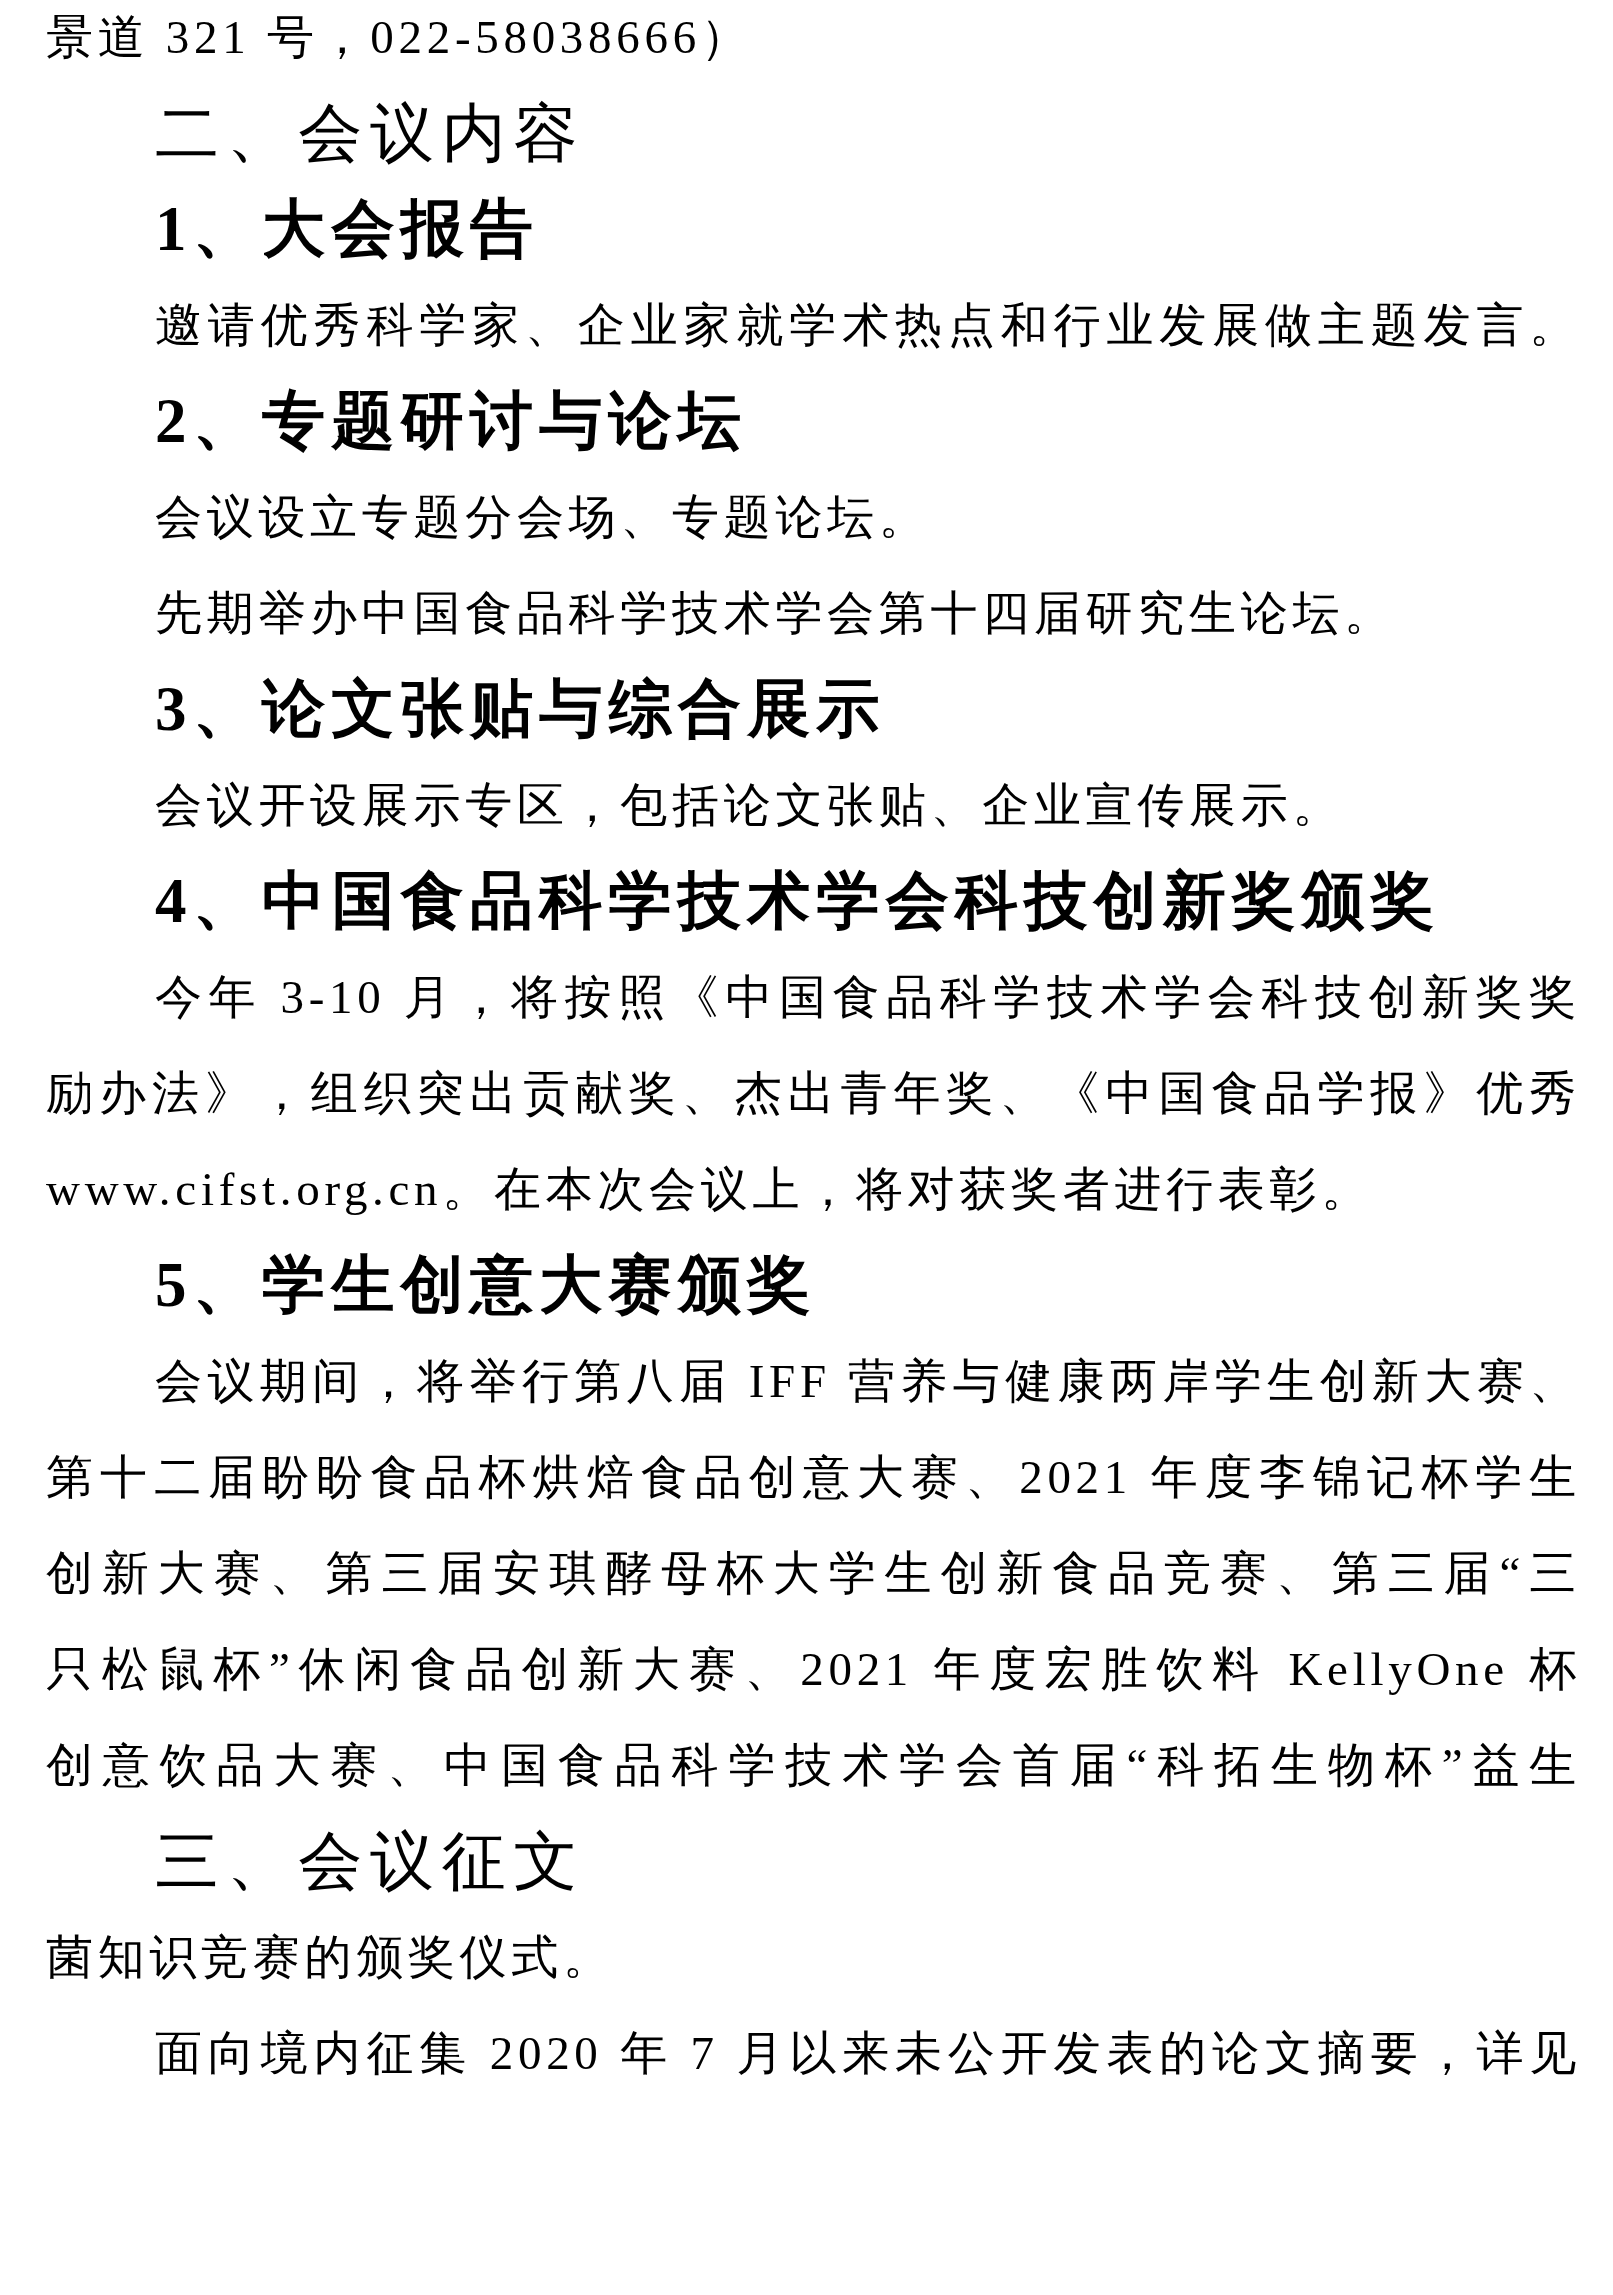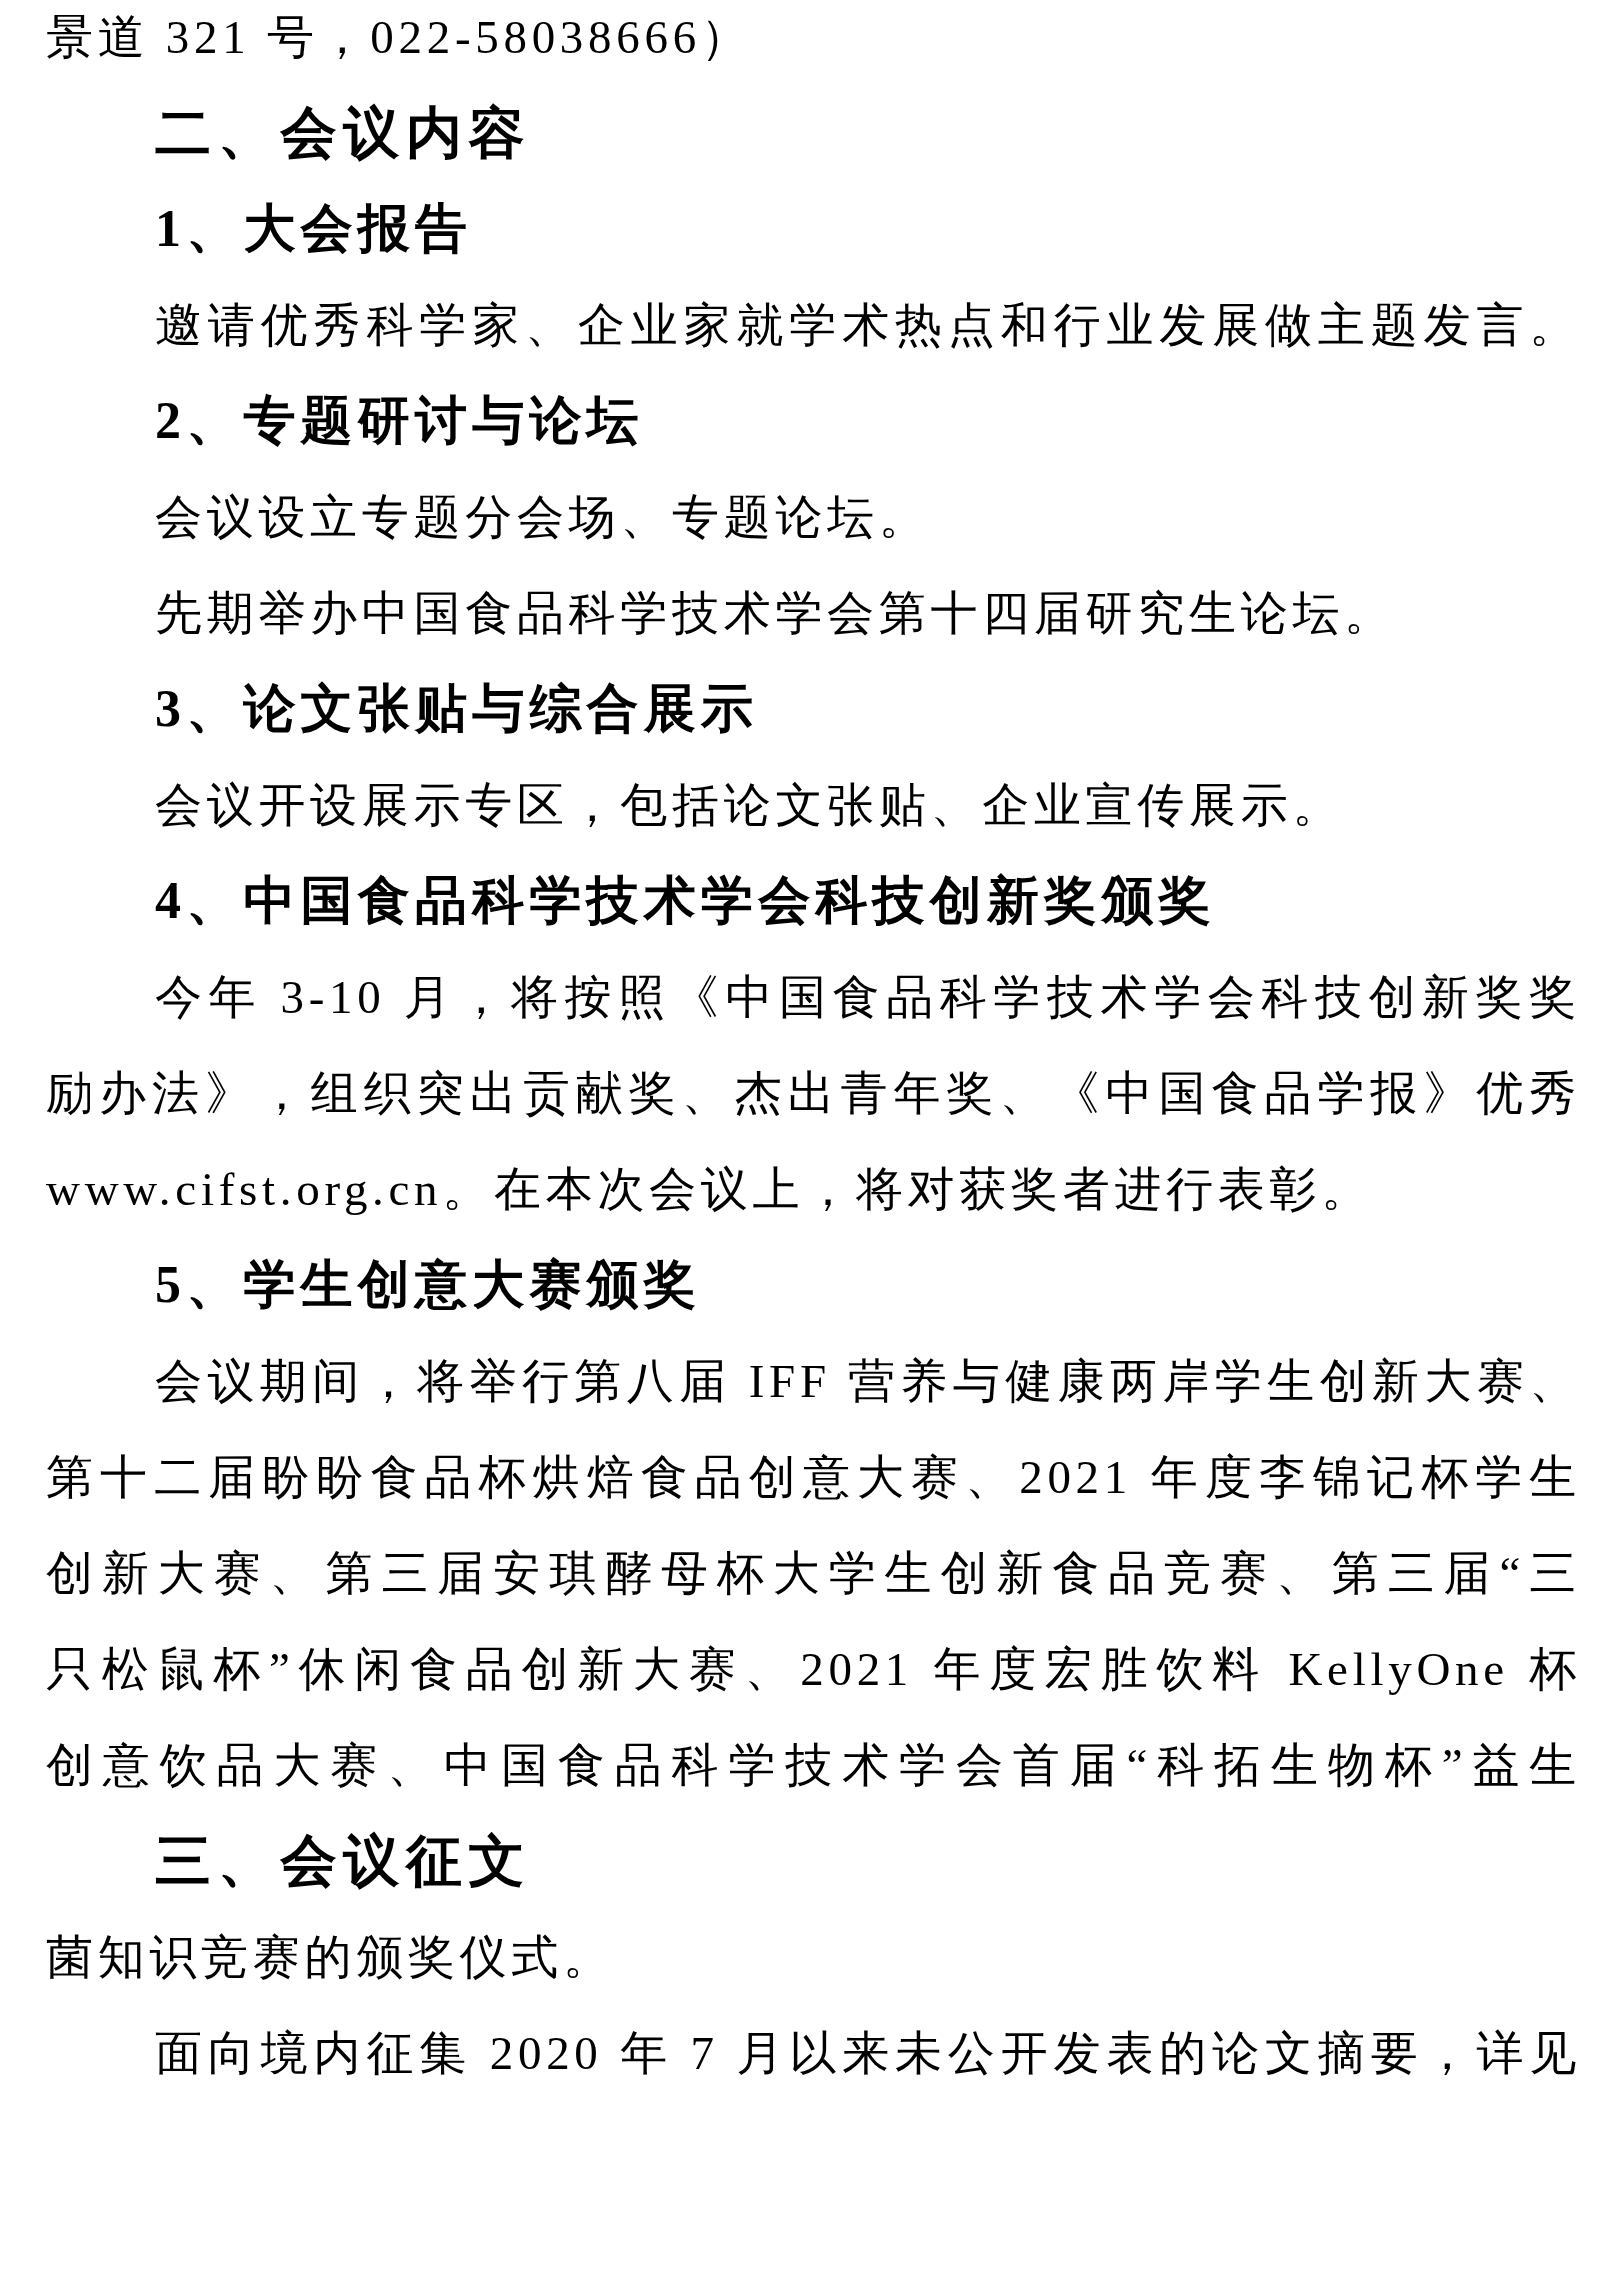--- a/index.html
+++ b/index.html
@@ -32,29 +32,29 @@
   .j {
     text-align: justify;
     text-align-last: justify;
   }
   
   .ind {
     padding-left: 109px;
   }
   
   .h1 {
-    font-weight: bold;
+    font-weight: normal;
     font-family: "Liberation Sans", "DejaVu Sans", sans-serif;
-    font-size: 56px;
+    font-size: 64px;
     letter-spacing: 0.12em;
   }
   
   .h2 {
     font-weight: bold;
-    font-size: 52px;
+    font-size: 63px;
     letter-spacing: 0.10em;
   }
 </style>
 </head>
 <body>
 
 <div class="page">
   <div class="doc">
 
     <div class="line">景道 321 号，022-58038666）</div>

